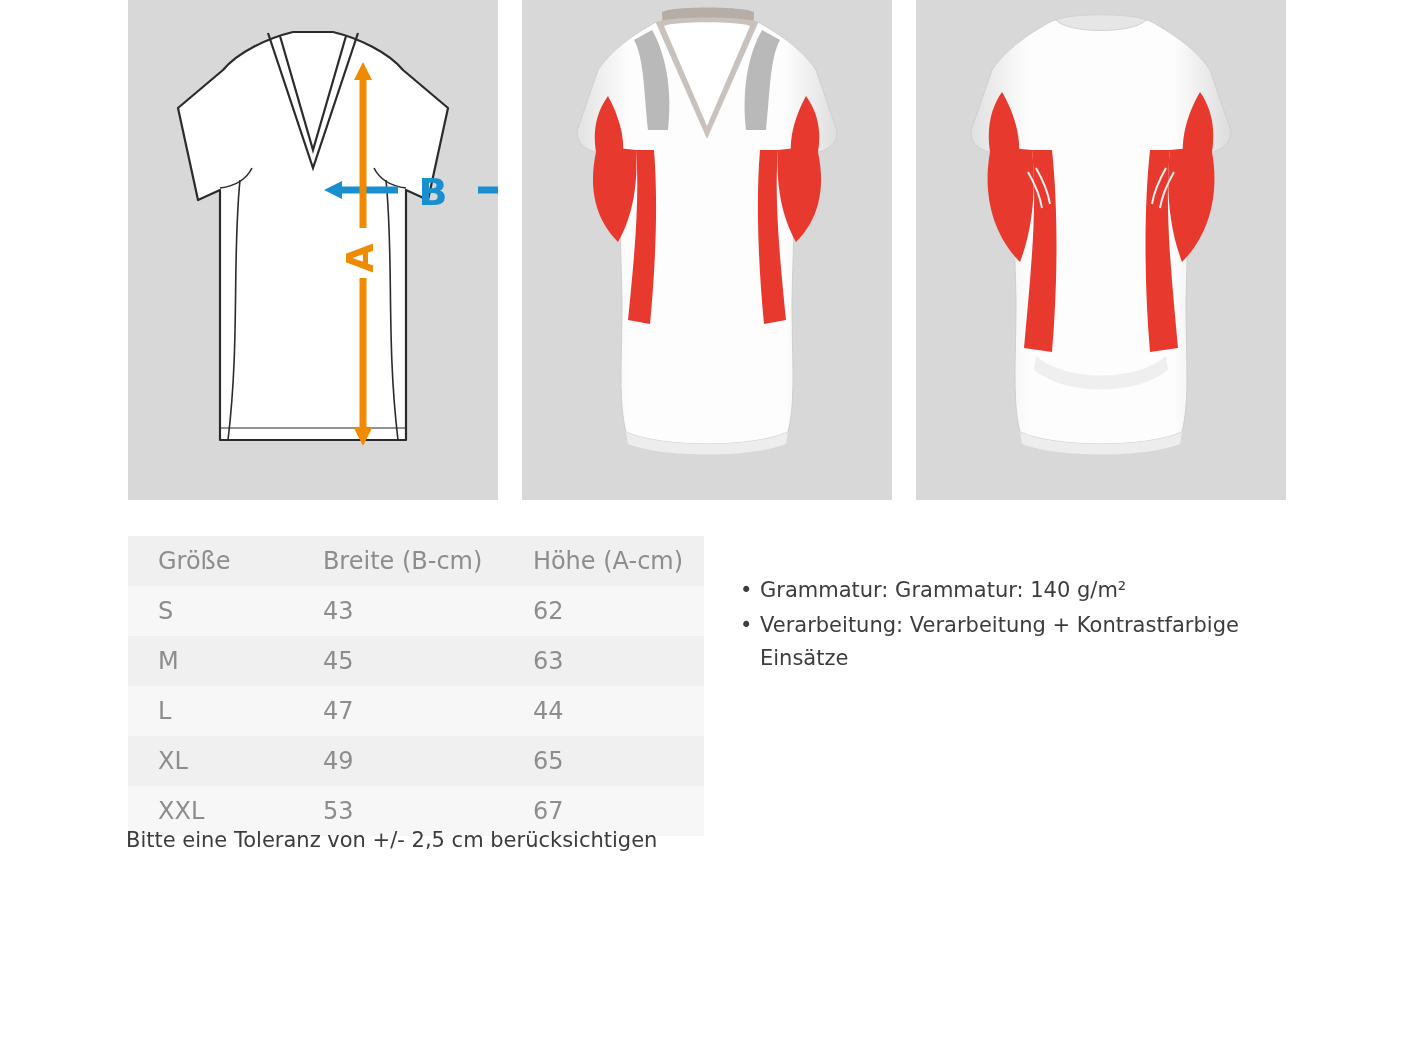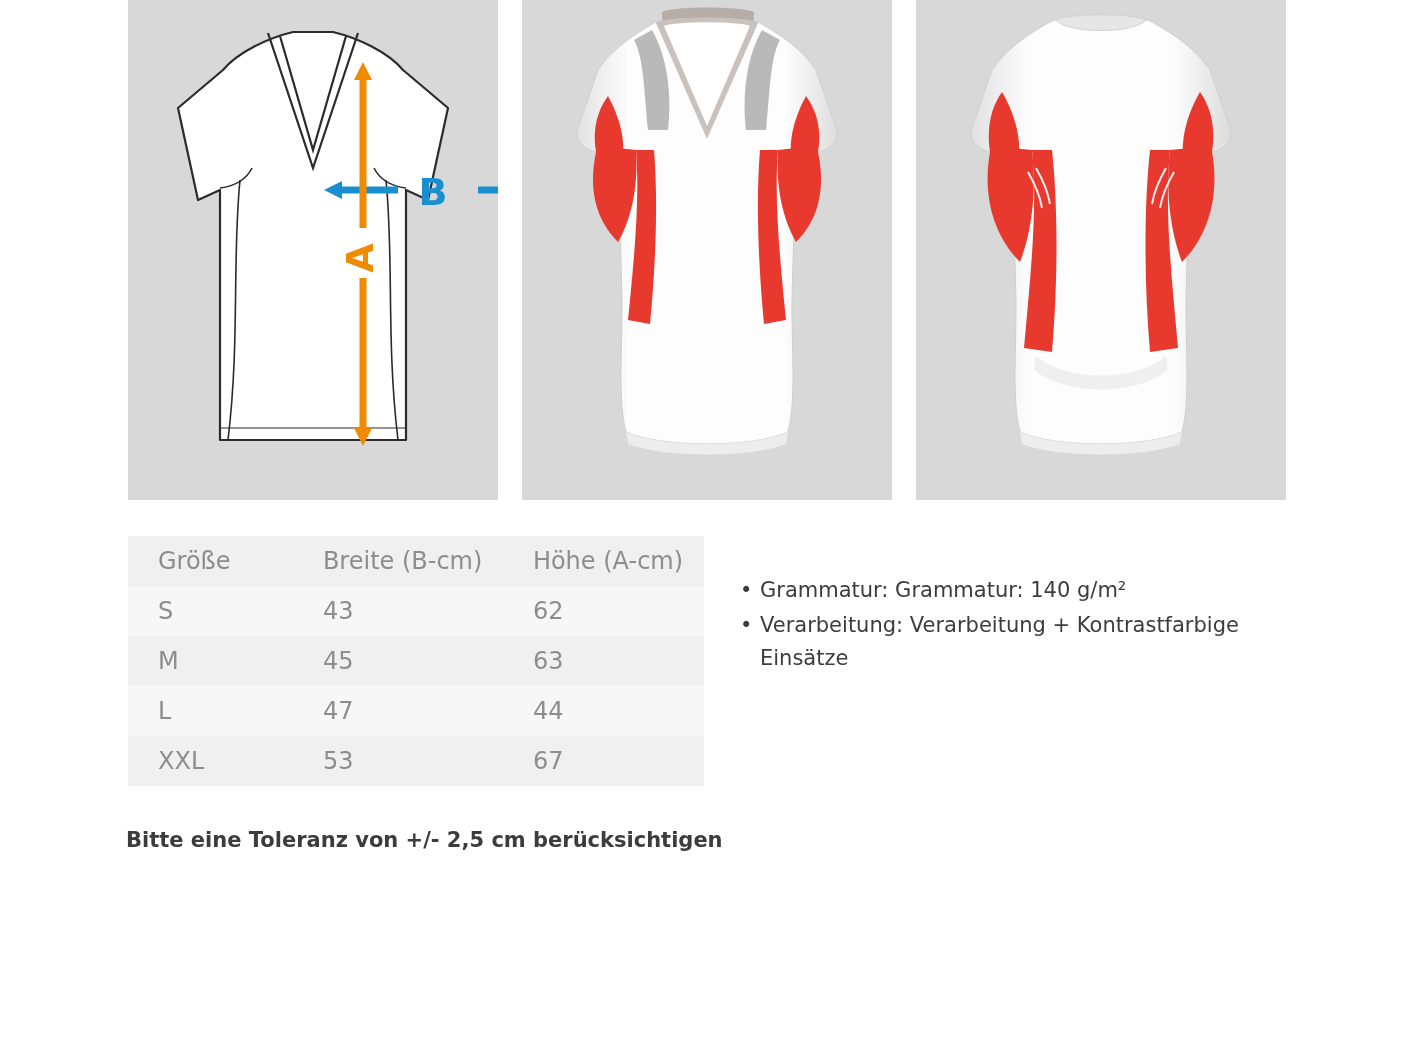--- a/index.html
+++ b/index.html
@@ -57,21 +57,20 @@
   .col-size { width: 155px; }
   .col-width { width: 215px; }
   .col-height { width: 206px; }
 
   .tolerance-note {
     position: absolute;
     left: 126px;
     top: 828px;
     font-size: 21px;
     color: #3c3c3c;
-    font-weight: bold;
   }
 
   
   .desc-col {
     position: absolute;
     left: 734px;
     top: 536px;
     width: 560px;
   }
   .desc-paragraph {
@@ -230,20 +229,25 @@
       <td>M</td>
       <td>45</td>
       <td>63</td>
     </tr>
     <tr>
       <td>L</td>
       <td>47</td>
       <td>44</td>
     </tr>
     <tr>
+      <td>XL</td>
+      <td>49</td>
+      <td>65</td>
+    </tr>
+    <tr>
       <td>XXL</td>
       <td>53</td>
       <td>67</td>
     </tr>
   </tbody>
 </table>
 
 <div class="tolerance-note">Bitte eine Toleranz von +/- 2,5 cm berücksichtigen</div>
 
 <div class="desc-col">

